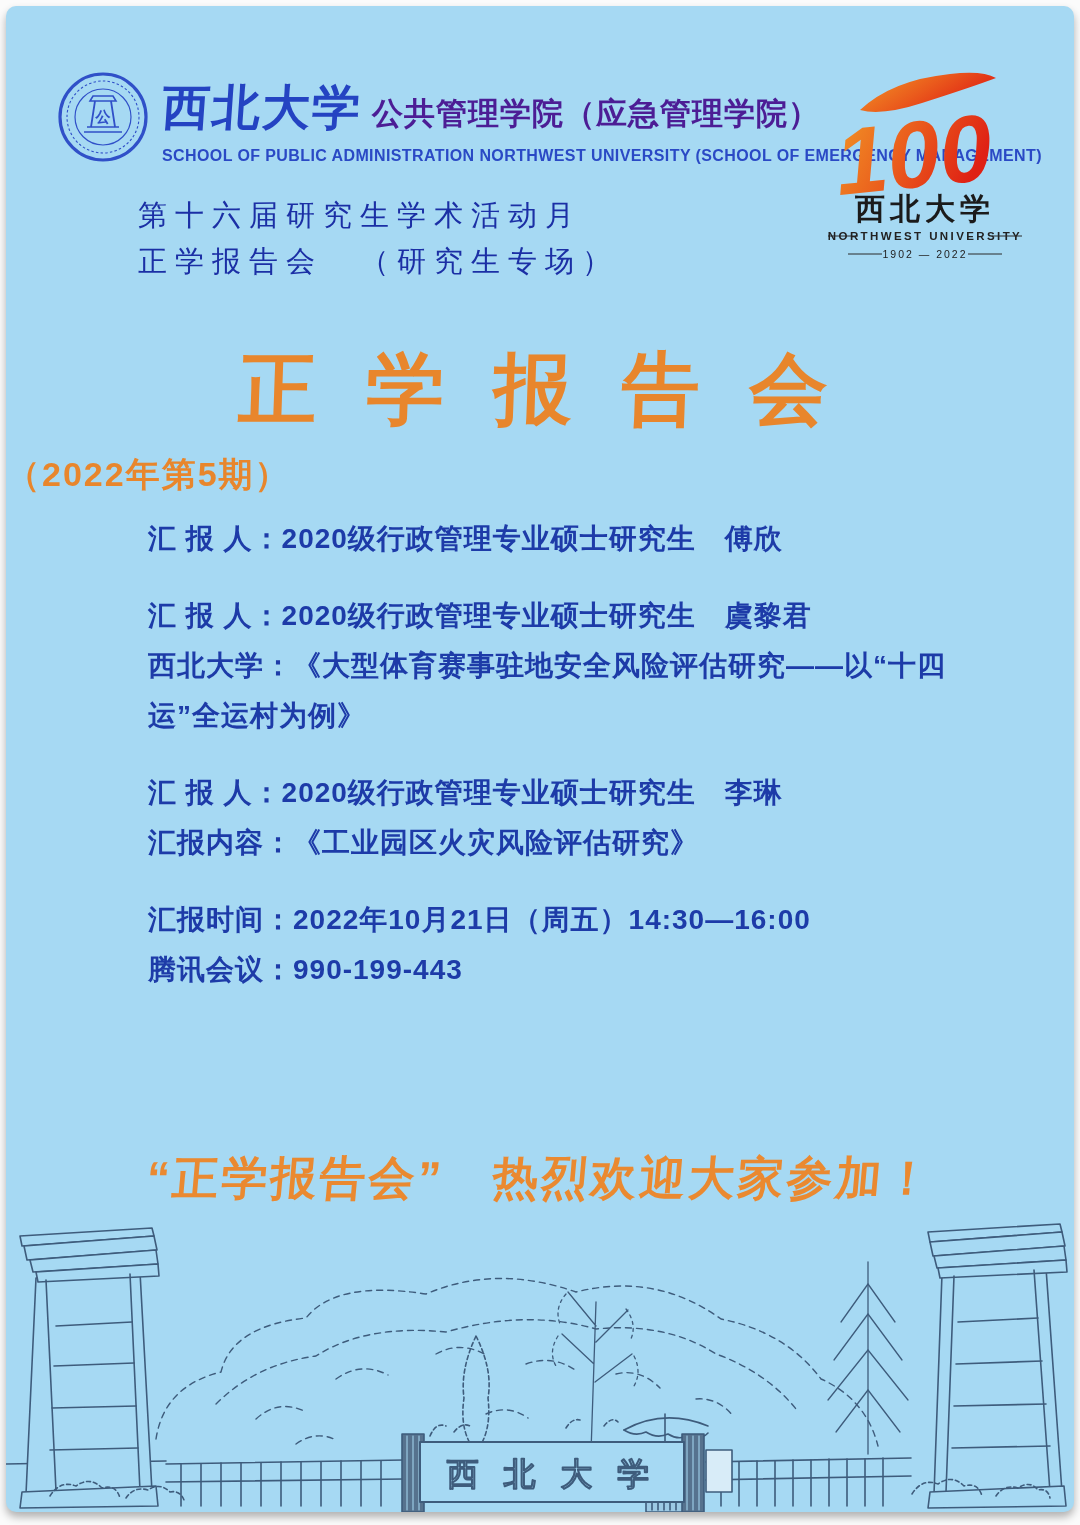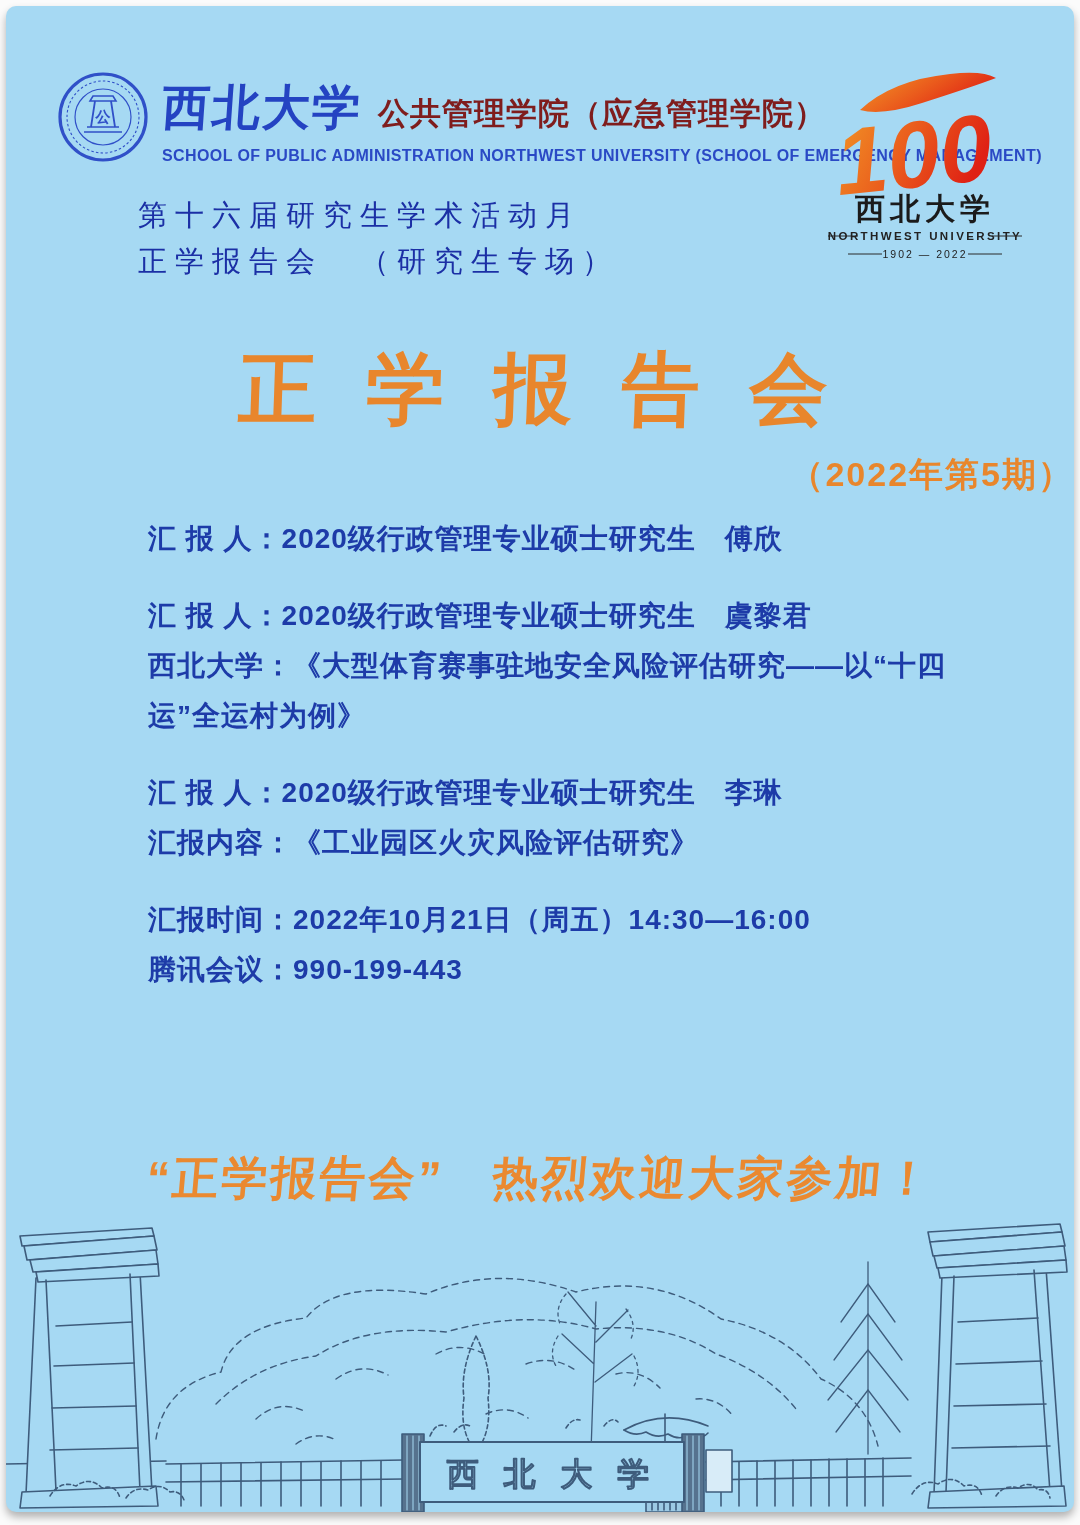--- a/index.html
+++ b/index.html
@@ -16,29 +16,29 @@
     background:#a6d9f3;
     border-radius:10px;
     box-shadow:0 5px 9px rgba(0,0,0,.30);
     overflow:hidden;
   }
   
   .brand-row{position:absolute;left:50px;top:64px;display:flex;align-items:flex-start;}
   .brand-text{margin-left:12px;padding-top:6px;}
   .brand-cn{display:flex;align-items:baseline;white-space:nowrap;}
   .uni-cal{font-size:48px;font-weight:bold;color:#2443c2;letter-spacing:2px;transform:skewX(-4deg);display:inline-block;}
-  .school-cn{font-size:31px;font-weight:bold;color:#7f1d1d;margin-left:16px;letter-spacing:1px;}
+  .school-cn{font-size:31px;font-weight:bold;color:#4c1d95;margin-left:10px;letter-spacing:1px;}
   .brand-en{margin-top:7px;font-size:16px;font-weight:bold;color:#2a49c5;letter-spacing:.4px;white-space:nowrap;}
   .event-lines{position:absolute;left:132px;top:186px;font-size:29px;font-weight:normal;color:#1b2fa5;letter-spacing:8px;line-height:46px;white-space:nowrap;}
   .anniv{position:absolute;right:44px;top:58px;}
   
   .title{position:absolute;top:332px;width:100%;text-align:center;
     font-size:78px;font-weight:bold;color:#e8862c;letter-spacing:14px;
     transform:skewX(-2deg);white-space:nowrap;}
-  .issue{position:absolute;top:446px;width:100%;text-align:right;
+  .issue{position:absolute;top:446px;width:100%;text-align:left;
     font-size:34px;font-weight:bold;color:#e8862c;letter-spacing:2px;}
   
   .content{position:absolute;left:142px;top:508px;width:848px;
     font-size:28px;font-weight:bold;color:#1d3ba8;line-height:50px;letter-spacing:1px;}
   .section{margin-bottom:27px;}
   
   .welcome{position:absolute;top:1142px;width:100%;text-align:center;
     font-size:46px;font-weight:bold;color:#ea8930;letter-spacing:3px;
     transform:skewX(-5deg);white-space:nowrap;}
   

